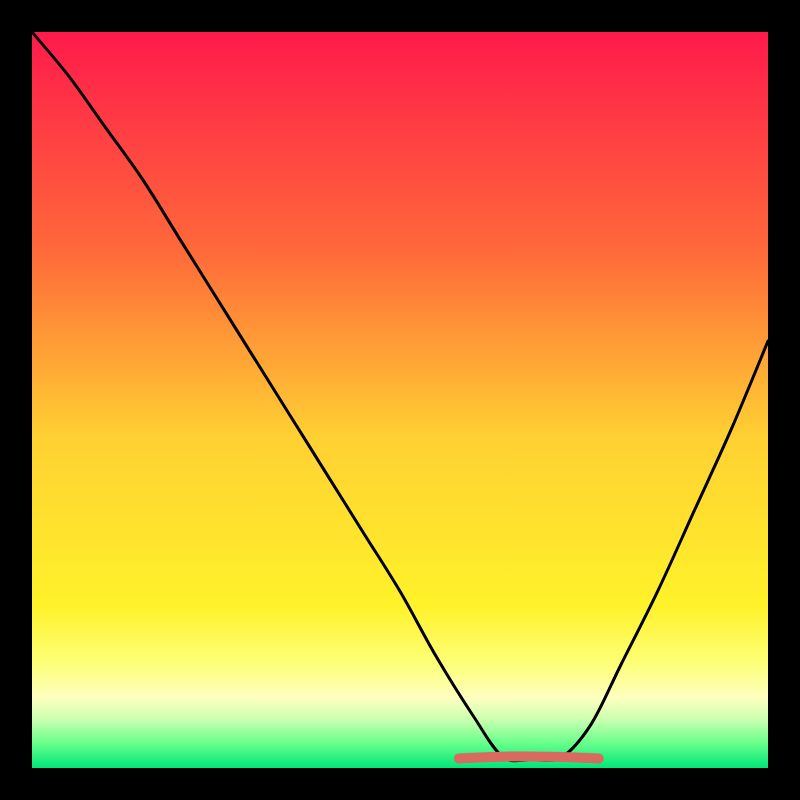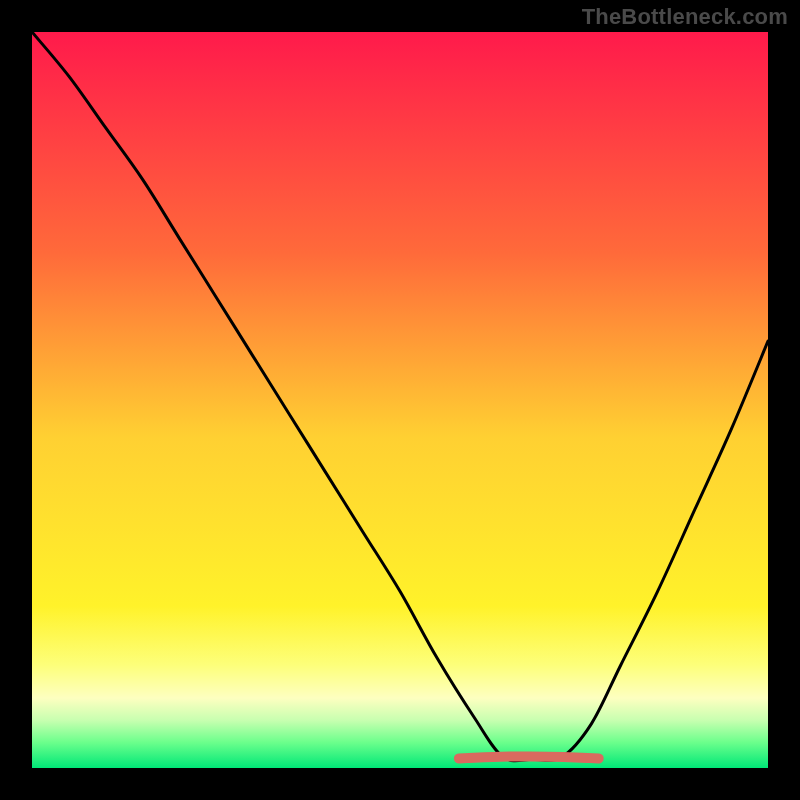--- a/index.html
+++ b/index.html
@@ -35,21 +35,20 @@
     user-select: none;
     letter-spacing: 0.2px;
   }
   svg { display: block; }
 </style>
 </head>
 <body>
 
 <div class="frame">
 
-  <div class="watermark">TheBottleneck.com</div>
 
   <div class="plot">
     <svg id="chart-svg" viewBox="0 0 736 736" width="736" height="736" preserveAspectRatio="none">
       <defs>
         <linearGradient id="bg-grad" x1="0" y1="0" x2="0" y2="1">
             <stop offset="0.00%" stop-color="#ff1a4b"></stop>
             <stop offset="30.00%" stop-color="#ff6a3a"></stop>
             <stop offset="55.00%" stop-color="#ffd032"></stop>
             <stop offset="78.00%" stop-color="#fff22a"></stop>
             <stop offset="86.00%" stop-color="#fdff7a"></stop>

